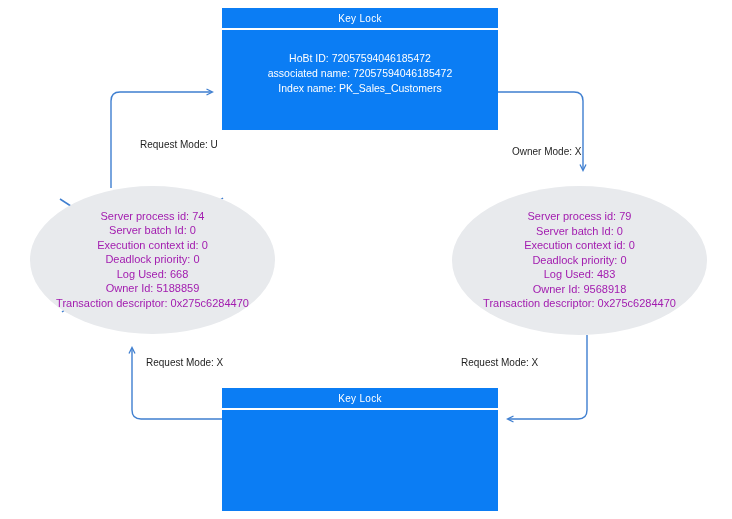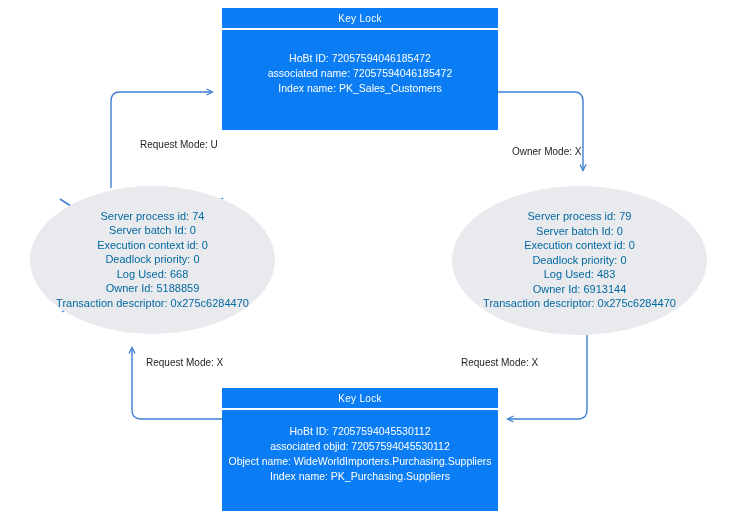--- a/index.html
+++ b/index.html
@@ -46,21 +46,21 @@
     padding-bottom:14px;
   }
   .lock-line{font-size:10.5px;white-space:nowrap;line-height:11px;}
 
   .process-node{
     position:absolute;
     background:var(--ellipse-fill);
     border-radius:50%;
     display:flex;flex-direction:column;justify-content:center;align-items:center;
     gap:3px;
-    color:#0369a1;
+    color:#a21caf;
   }
   .process-left{left:30px;top:186px;width:245px;height:148px;}
   .process-right{left:452px;top:186px;width:255px;height:149px;}
   .process-line{font-size:11px;white-space:nowrap;line-height:11.5px;}
 
   .edge-label{
     position:absolute;
     font-size:10px;
     color:var(--label-text);
     white-space:nowrap;
@@ -100,45 +100,39 @@
     <div class="lock-title">Key Lock</div>
     <div class="lock-body">
       <div class="lock-line">HoBt ID: 72057594046185472</div>
       <div class="lock-line">associated name: 72057594046185472</div>
       <div class="lock-line">Index name: PK_Sales_Customers</div>
     </div>
   </div>
 
   <div class="lock-node lock-bottom">
     <div class="lock-title">Key Lock</div>
-    <div class="lock-body">
-      <div class="lock-line">HoBt ID: 72057594045530112</div>
-      <div class="lock-line">associated objid: 72057594045530112</div>
-      <div class="lock-line">Object name: WideWorldImporters.Purchasing.Suppliers</div>
-      <div class="lock-line">Index name: PK_Purchasing.Suppliers</div>
-    </div>
   </div>
 
   <div class="process-node process-left">
     <div class="process-line">Server process id: 74</div>
     <div class="process-line">Server batch Id: 0</div>
     <div class="process-line">Execution context id: 0</div>
     <div class="process-line">Deadlock priority: 0</div>
     <div class="process-line">Log Used: 668</div>
     <div class="process-line">Owner Id: 5188859</div>
     <div class="process-line">Transaction descriptor: 0x275c6284470</div>
   </div>
 
   <div class="process-node process-right">
     <div class="process-line">Server process id: 79</div>
     <div class="process-line">Server batch Id: 0</div>
     <div class="process-line">Execution context id: 0</div>
     <div class="process-line">Deadlock priority: 0</div>
     <div class="process-line">Log Used: 483</div>
-    <div class="process-line">Owner Id: 6913144</div>
+    <div class="process-line">Owner Id: 9568918</div>
     <div class="process-line">Transaction descriptor: 0x275c6284470</div>
   </div>
 
   <div class="edge-label label-request-u">Request Mode: U</div>
   <div class="edge-label label-owner-x">Owner Mode: X</div>
   <div class="edge-label label-request-x-left">Request Mode: X</div>
   <div class="edge-label label-request-x-right">Request Mode: X</div>
 
 </div>
 

